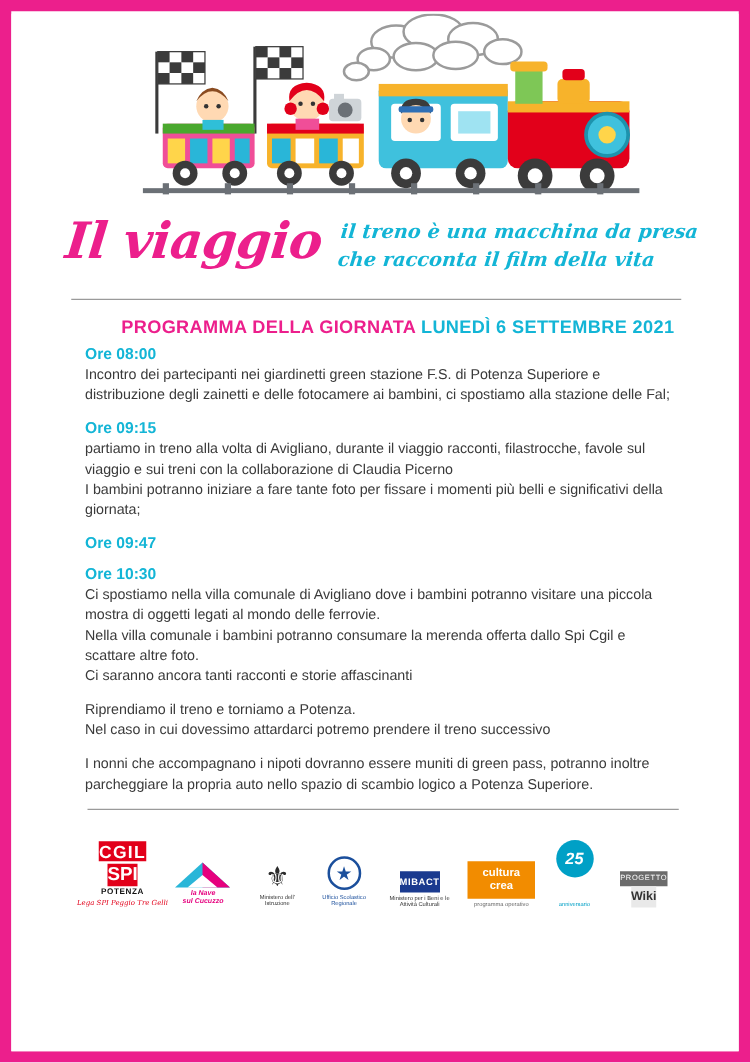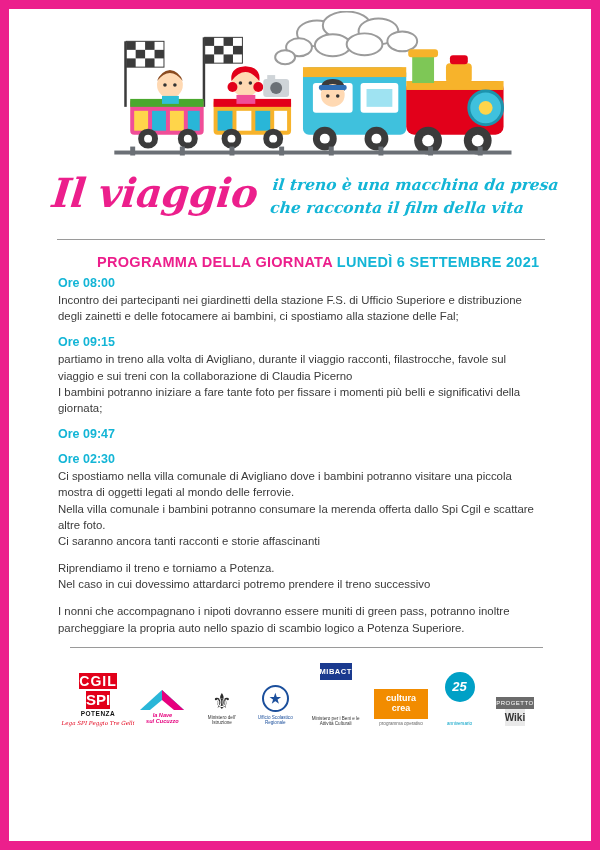--- a/index.html
+++ b/index.html
@@ -71,21 +71,21 @@
   .program-head {
     margin: 14px 0 6px 33px;
     font-size: 14.5px;
     font-weight: bold;
     letter-spacing: 0.3px;
   }
   .program-head .ph1 { color: #ec1f8c; margin-left: 29px; }
   .program-head .ph2 { color: #13b5d6; }
 
   
-  .schedule { margin: 6px 0 0 23px; padding-right: 26px; }
+  .schedule { margin: 6px 0 0 33px; padding-right: 26px; }
   .block { margin-bottom: 11px; }
   .block .time {
     color: #13b5d6;
     font-weight: bold;
     font-size: 12.5px;
     margin-bottom: 2px;
   }
   .block .time.pink { color: #ec1f8c; }
   .block p {
     color: #3a3a3a;
@@ -147,21 +147,21 @@
   .min .crest { font-size: 22px; color: #2b2b2b; line-height: 1; }
   .min .cap { font-size: 4.6px; color: #333; margin-top: 2px; line-height: 1.2; }
   .mic { width: 44px; text-align: center; }
   .mic .circle {
     width: 27px; height: 27px; border-radius: 50%;
     border: 2px solid #1b4f9c; margin: 0 auto;
     display: flex; align-items: center; justify-content: center;
     color: #1b4f9c; font-size: 13px; font-weight: bold;
   }
   .mic .cap { font-size: 4.6px; color: #1b4f9c; margin-top: 3px; line-height: 1.2; }
-  .mibact { width: 58px; gap: 34px; }
+  .mibact { width: 58px; }
   .mibact .b {
     background: #1a3a8f; color: #fff; font-size: 7.5px; letter-spacing: .5px;
     text-align: center; padding: 4px 0; font-weight: bold;
   }
   .mibact .cap { font-size: 4.6px; color: #333; margin-top: 2px; text-align: center; }
   .cultura { width: 54px; }
   .cultura .b {
     background: #f28c00; color: #fff; font-size: 9px;
     text-align: center; padding: 5px 2px; line-height: 1.1; font-weight: bold;
   }
@@ -325,31 +325,31 @@
     <div class="rule"></div>
 
     <div class="program-head">
       <span class="ph1">PROGRAMMA DELLA GIORNATA</span>
       <span class="ph2">LUNEDÌ 6 SETTEMBRE 2021</span>
     </div>
 
     <div class="schedule">
       <div class="block">
         <div class="time">Ore 08:00</div>
-        <p>Incontro dei partecipanti nei giardinetti della stazione F.S.      di Ufficio Superiore e distribuzione degli zainetti e delle fotocamere ai bambini, ci spostiamo alla stazione delle Fal;</p>
+        <p>Incontro dei partecipanti nei giardinetti green stazione F.S.      di Potenza Superiore e distribuzione degli zainetti e delle fotocamere ai bambini, ci spostiamo alla stazione delle Fal;</p>
       </div>
       <div class="block">
         <div class="time">Ore 09:15</div>
         <p>partiamo in treno alla volta di Avigliano, durante il viaggio racconti, filastrocche, favole sul viaggio e sui treni  con la collaborazione di Claudia Picerno<br>I bambini potranno iniziare a fare tante foto per fissare i momenti più belli e significativi della giornata;</p>
       </div>
       <div class="block">
         <div class="time">Ore 09:47</div>
       </div>
       <div class="block">
-        <div class="time">Ore 02:30</div>
+        <div class="time">Ore 10:30</div>
         <p>Ci spostiamo nella villa comunale di Avigliano dove i bambini potranno visitare una piccola mostra di oggetti legati al mondo delle ferrovie.<br>Nella villa comunale i bambini potranno consumare la merenda offerta dallo Spi Cgil e scattare altre foto.<br>Ci saranno ancora tanti racconti e storie affascinanti</p>
       </div>
       <div class="block">
         <p>Riprendiamo il treno e torniamo a Potenza.<br>Nel caso in cui dovessimo attardarci potremo prendere il treno successivo</p>
       </div>
       <div class="block">
         <p>I nonni che accompagnano i nipoti dovranno essere muniti di green pass, potranno inoltre parcheggiare la propria auto nello spazio di scambio logico a Potenza Superiore.</p>
       </div>
     </div>
 

